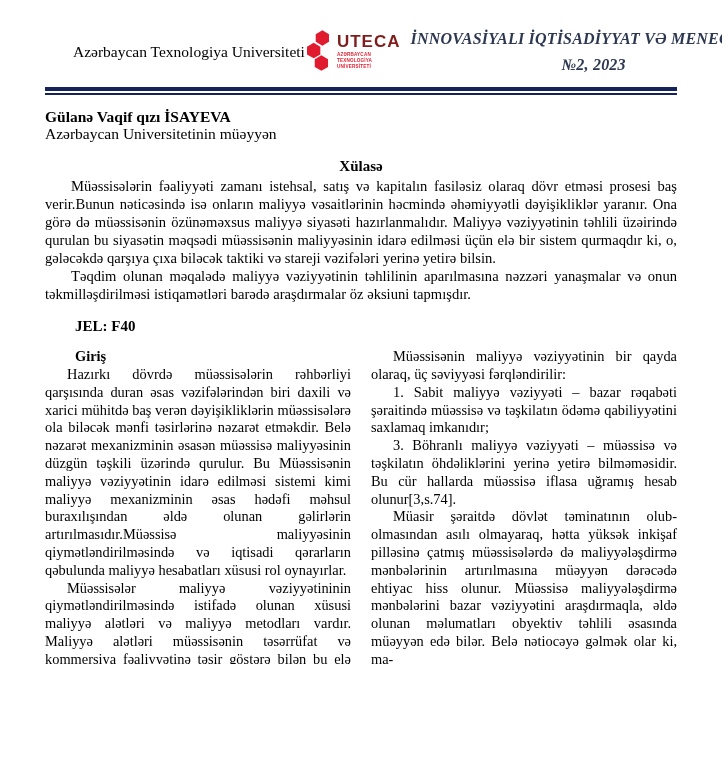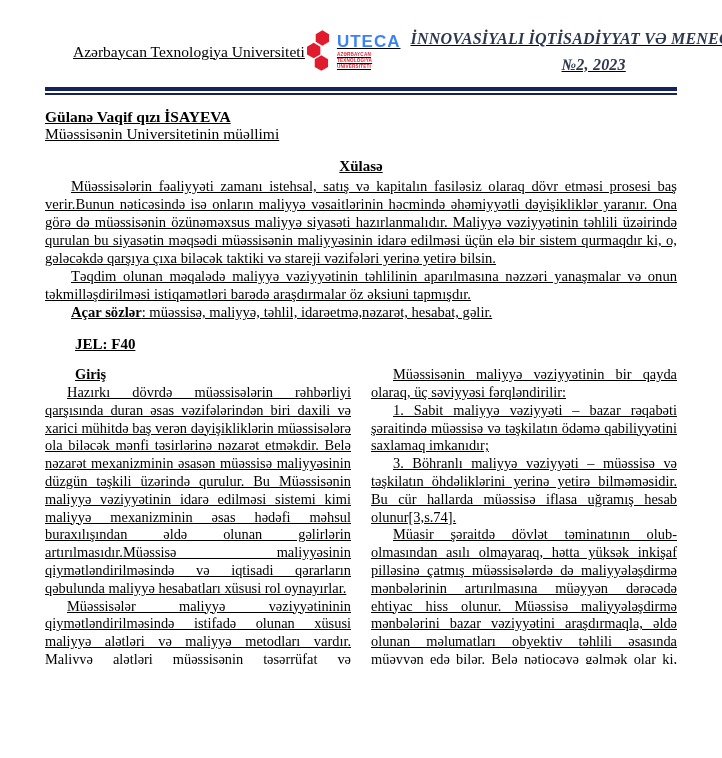--- a/index.html
+++ b/index.html
@@ -1,25 +1,25 @@
 <!DOCTYPE html>
 <html><head>
 <meta charset="utf-8">
 <style>
   html,body { margin:0; padding:0; background:#ffffff; }
   body { width:722px; height:758px; overflow:hidden; font-family:"Liberation Serif", serif; color:#000; }
-  .page { box-sizing:border-box; width:722px; height:664px; padding:26px 45px 0 45px; overflow:hidden;text-decoration:underline; }
+  .page { box-sizing:border-box; width:722px; height:664px; padding:26px 45px 0 45px; overflow:hidden; }
 
   
   .header { display:flex; align-items:center; justify-content:space-between; margin-left:28px; margin-right:-12px; }
   .univ { font-size:15.5px; white-space:nowrap; }
   .logo { display:flex; align-items:center; gap:5px; margin-right:10px; }
   .logo svg { display:block; }
   .logo-txt { display:flex; flex-direction:column; line-height:1; }
-  .logo-name { font-family:"Liberation Sans", sans-serif; font-weight:bold; font-size:17px; letter-spacing:1px; color:#3b82f6; }
+  .logo-name { font-family:"Liberation Sans", sans-serif; font-weight:bold; font-size:17px; letter-spacing:1px; color:#7f1d1d; }
   .logo-sub { font-family:"Liberation Sans", sans-serif; font-weight:bold; font-size:4.6px; color:#e11b2e; margin-top:2px; line-height:1.25; letter-spacing:0.2px; }
   .journal { text-align:center; font-style:italic; font-weight:bold; font-size:16px; color:#2d3850; line-height:1.6; letter-spacing:0.2px; white-space:nowrap; }
 
   
   .rule-thick { height:4px; background:#15235a; margin-top:10px; }
   .rule-thin  { height:2px; background:#15235a; margin-top:2px; }
 
   
   .author { margin-top:13px; font-size:15.5px; line-height:17px; }
   .author-name { font-weight:bold; }
@@ -68,30 +68,29 @@
       <span>İNNOVASİYALI İQTİSADİYYAT VƏ MENECMENT</span><br>
       <span>№2, 2023</span>
     </div>
   </div>
 
   <div class="rule-thick"></div>
   <div class="rule-thin"></div>
 
   <div class="author">
     <div class="author-name">Gülanə Vaqif  qızı İSAYEVA</div>
-    <div>Müəssisənin Universitetinin müəllimi</div>
+    <div>Azərbaycan Universitetinin müəyyən</div>
   </div>
 
 
   <div class="abs-head">Xülasə</div>
 
   <div class="abstract">
     <p class="para indent">Müəssisələrin fəaliyyəti zamanı istehsal, satış və kapitalın fasiləsiz olaraq dövr etməsi prosesi baş verir.Bunun nəticəsində isə onların maliyyə vəsaitlərinin həcmində əhəmiyyətli  dəyişikliklər yaranır. Ona görə də müəssisənin özünəməxsus maliyyə siyasəti hazırlanmalıdır. Maliyyə vəziyyətinin təhlili üzəirində qurulan bu siyasətin məqsədi müəssisənin maliyyəsinin idarə edilməsi üçün elə bir sistem qurmaqdır ki, o, gələcəkdə  qarşıya çıxa biləcək taktiki və stareji vəzifələri yerinə yetirə bilsin.</p>
     <p class="para indent">Təqdim olunan məqalədə maliyyə vəziyyətinin təhlilinin aparılmasına nəzzəri yanaşmalar və onun təkmilləşdirilməsi istiqamətləri barədə araşdırmalar öz əksiuni tapmışdır.</p>
-    <p class="para indent"><span class="kw-label">Açar sözlər</span><span>: müəssisə, maliyyə, təhlil, idarəetmə,nəzarət, hesabat, gəlir.</span></p>
   </div>
 
   <div class="jel">JEL: F40</div>
 
   <div class="columns">
     <div class="col">
       <p class="para giris">Giriş</p>
       <p class="para indent">Hazırkı dövrdə müəssisələrin rəhbərliyi qarşısında duran əsas vəzifələrindən biri daxili və xarici mühitdə baş verən dəyişikliklərin  müəssisələrə ola biləcək mənfi təsirlərinə nəzarət etməkdir. Belə nəzarət mexanizminin əsasən müəssisə maliyyəsinin düzgün təşkili üzərində qurulur. Bu Müəssisənin maliyyə vəziyyətinin idarə edilməsi sistemi kimi maliyyə mexanizminin əsas hədəfi məhsul buraxılışından əldə olunan gəlirlərin artırılmasıdır.Müəssisə maliyyəsinin qiymətləndirilməsində və iqtisadi qərarların qəbulunda maliyyə hesabatları  xüsusi  rol oynayırlar.</p>
       <p class="para indent">Müəssisələr maliyyə vəziyyətininin qiymətləndirilməsində istifadə olunan xüsusi maliyyə alətləri və maliyyə metodları vardır. Maliyyə alətləri müəssisənin təsərrüfat və kommersiya fəaliyyətinə təsir göstərə bilən bu elə bir toplanmış maliyyə göstəriciləridir. Maliyyə metodları isə maliyyə tənzimlənməsi, maliyyə proqnozlaşdırılması və  maliyyə nəzarəti  mexanizmini əhatə edir.</p>
 

